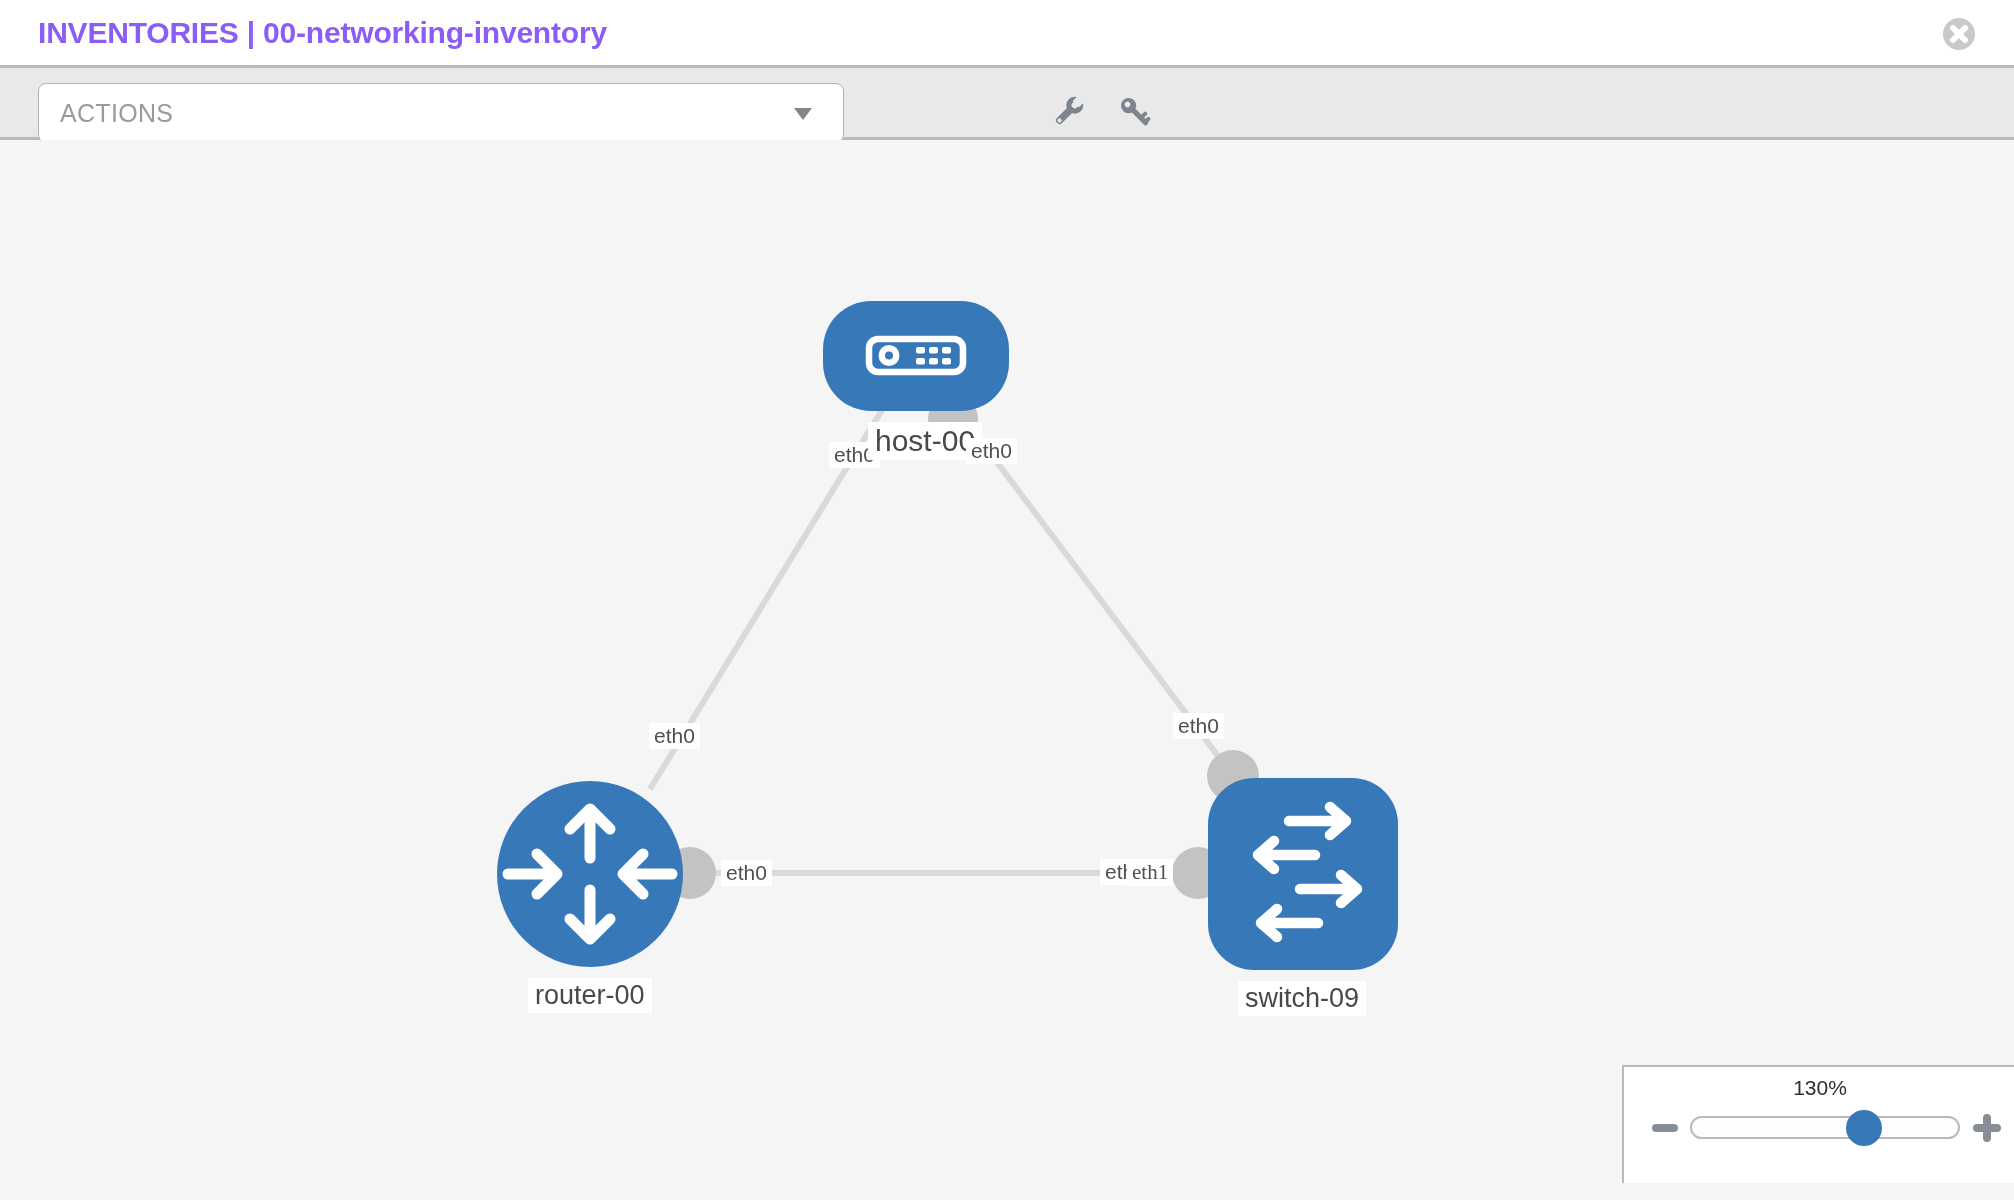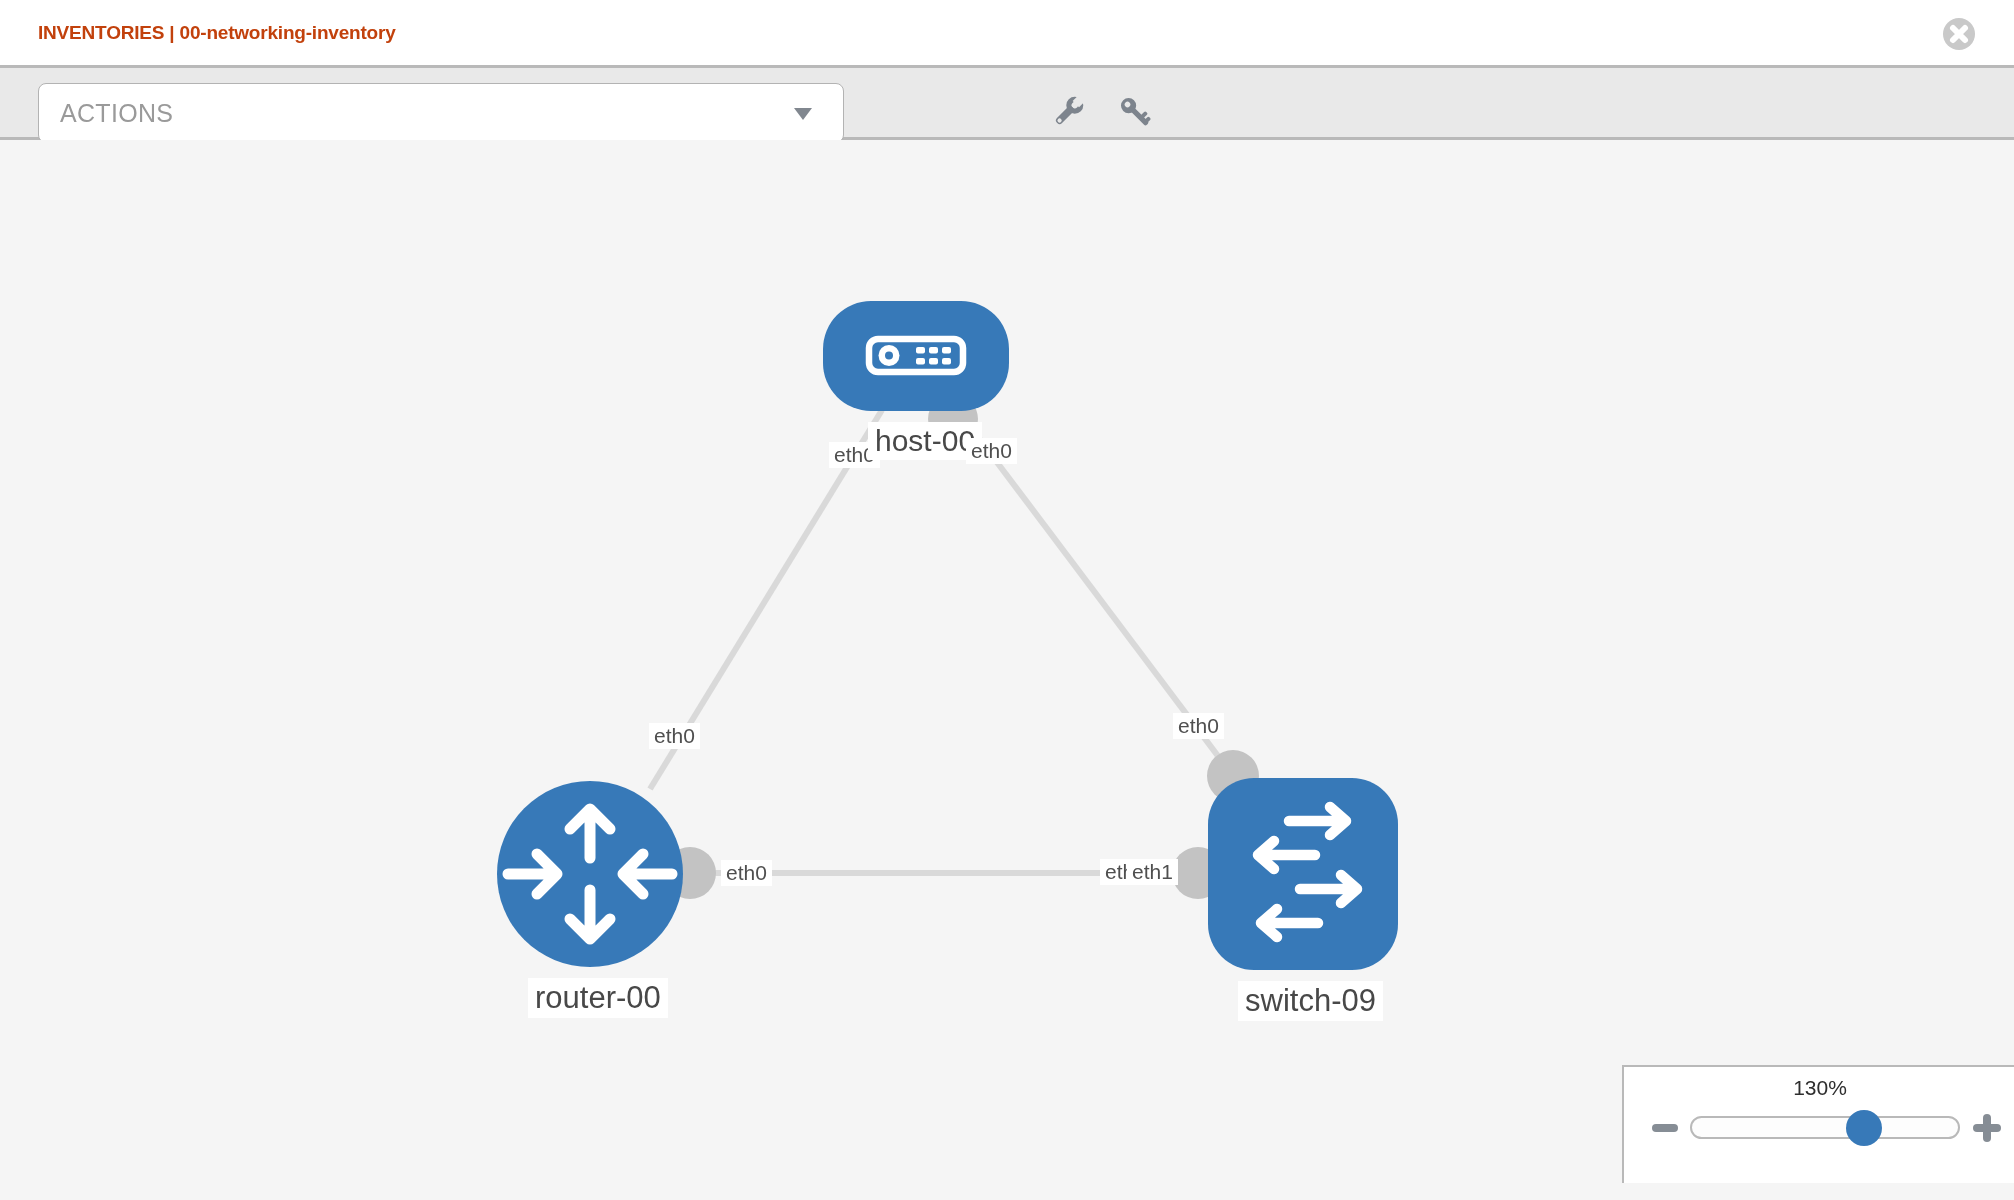--- a/index.html
+++ b/index.html
@@ -12,22 +12,22 @@
   
   .header {
     position: relative;
     width: 2014px; height: 68px;
     background: #ffffff;
     border-bottom: 3px solid #b9b9b9;
   }
   .page-title {
     position: absolute; left: 38px; top: 0;
     line-height: 66px;
-    font-size: 19px; font-weight: 700;
-    color: #c2410c; letter-spacing: -0.2px;
+    font-size: 30px; font-weight: 700;
+    color: #8b5cf6; letter-spacing: -0.2px;
   }
   .close-btn {
     position: absolute; left: 1941px; top: 16px;
     width: 36px; height: 36px;
     border: none; background: transparent; cursor: pointer;
   }
 
   
   .toolbar {
     position: relative;
@@ -74,21 +74,21 @@
   }
   .graph { position: absolute; left: 0; top: 0; }
 
   .chip {
     position: absolute;
     background: #ffffff;
     color: #4f4f4f;
     white-space: nowrap;
   }
   .chip.small { font-size: 21px; padding: 1px 5px; }
-  .chip.node-label { font-size: 31px; padding: 2px 7px; color: #484848; }
+  .chip.node-label { font-size: 27px; padding: 2px 7px; color: #484848; }
   .chip.host-label { font-size: 30px; }
 
   
   .zoom-panel {
     position: absolute; left: 1622px; top: 925px;
     width: 400px; height: 130px;
     background: #ffffff;
     border: 2px solid #b9b9b9;
   }
   .zoom-level {
@@ -214,21 +214,21 @@
 
   <div class="chip small" style="left:829px; top:302px;">eth0</div>
   <div class="chip node-label host-label" style="left:868px; top:282px;">host-00</div>
   <div class="chip small" style="left:966px; top:298px;">eth0</div>
 
   <div class="chip small" style="left:649px; top:583px;">eth0</div>
   <div class="chip small" style="left:1173px; top:573px;">eth0</div>
 
   <div class="chip small" style="left:721px; top:720px;">eth0</div>
   <div class="chip small" style="left:1100px; top:719px;">eth0</div>
-  <div class="chip small" style="left:1127px; top:719px;">eth1</div>
+  <div class="chip small" style="left:1127px; top:719px;font-family:Liberation Serif, serif;">eth1</div>
 
   <div class="chip node-label" style="left:528px; top:838px;">router-00</div>
   <div class="chip node-label" style="left:1238px; top:841px;">switch-09</div>
 
   <div class="zoom-panel">
     <div class="zoom-level">130%</div>
     <button class="zoom-minus"></button>
     <div class="zoom-track"></div>
     <button class="zoom-thumb"></button>
     <button class="zoom-plus">

